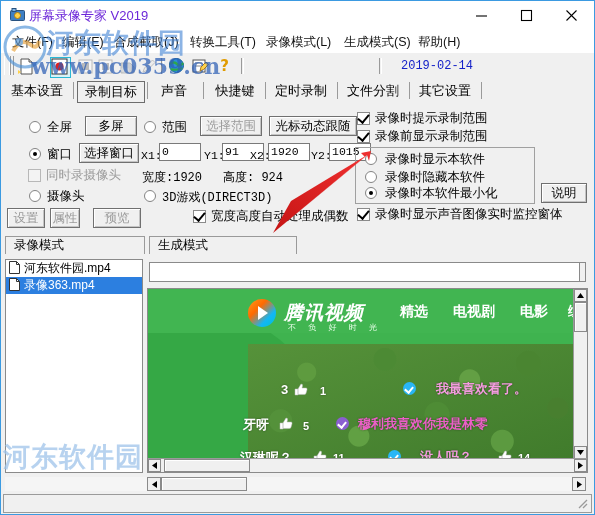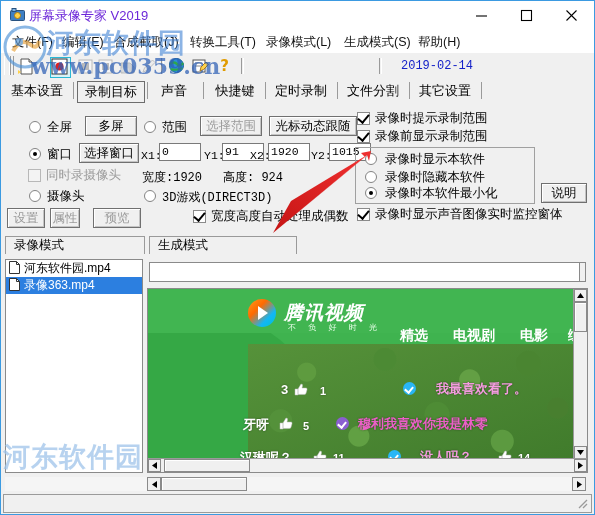--- a/index.html
+++ b/index.html
@@ -98,21 +98,21 @@
   .pv-head{position:absolute;left:0;top:0;width:100%;height:44px;background:#41b551;}
   .pv-circle{position:absolute;left:-90px;top:20px;width:260px;height:210px;border-radius:50%;
     background:#35a845;}
   .pv-logo{position:absolute;left:100px;top:10px;width:28px;height:28px;border-radius:50%;
     background:linear-gradient(135deg,#ff9a1e 0%,#ff6a00 35%,#12b7f5 70%,#00c2d1 100%);}
   .pv-logo::after{content:"";position:absolute;left:10px;top:7px;border-left:10px solid #fff;
     border-top:7px solid transparent;border-bottom:7px solid transparent;}
   .pv-brand{position:absolute;left:136px;top:11px;color:#fff;font-size:19px;font-weight:bold;
     font-style:italic;letter-spacing:1px;font-family:"DejaVu Sans",sans-serif;}
   .pv-sub{position:absolute;left:140px;top:33px;color:#eaffea;font-size:8px;letter-spacing:5px;}
-  .pv-nav{position:absolute;top:14px;color:#fff;font-size:14px;font-weight:bold;white-space:nowrap;margin-top:24px;}
+  .pv-nav{position:absolute;top:14px;color:#fff;font-size:14px;font-weight:bold;white-space:nowrap;}
   .pv-photo{position:absolute;left:100px;top:55px;right:0;bottom:0;
     background:
       radial-gradient(circle at 18% 22%,#5e9b3f 0 9px,transparent 10px),
       radial-gradient(circle at 42% 12%,#4c8a34 0 11px,transparent 12px),
       radial-gradient(circle at 68% 28%,#639f44 0 10px,transparent 11px),
       radial-gradient(circle at 86% 15%,#4a8531 0 12px,transparent 13px),
       radial-gradient(circle at 10% 60%,#54913a 0 11px,transparent 12px),
       radial-gradient(circle at 34% 72%,#61a043 0 10px,transparent 11px),
       radial-gradient(circle at 58% 55%,#4e8c35 0 12px,transparent 13px),
       radial-gradient(circle at 78% 76%,#5c9a40 0 11px,transparent 12px),

